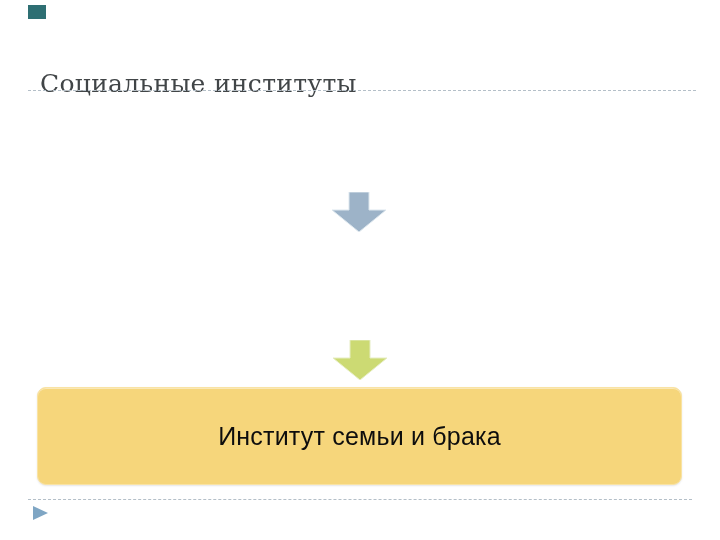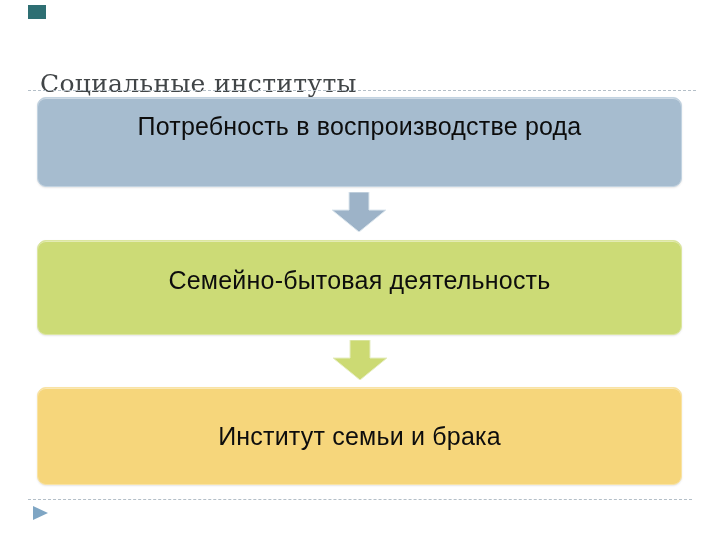--- a/index.html
+++ b/index.html
@@ -104,33 +104,27 @@
 <body>
 
 <div class="slide">
 
   <div class="corner-square" style="background: rgb(46, 111, 115);"></div>
 
   <h1 class="slide-title">Социальные институты</h1>
 
   <div class="divider top"></div>
 
-  <div class="flow-step step-0" style="background: rgb(166, 188, 207);">
-    <span class="step-label">Потребность в воспроизводстве рода</span>
-  </div>
 
   <div class="flow-arrow a0">
     <svg width="54" height="40" viewBox="0 0 54 40">
       <polygon points="17,0 37,0 37,18 54,18 27,40 0,18 17,18" stroke-width="1" fill="#9db3c8" stroke="#dde7ee"></polygon>
     </svg>
   </div>
 
-  <div class="flow-step step-1" style="background: rgb(204, 219, 118);">
-    <span class="step-label">Семейно-бытовая деятельность</span>
-  </div>
 
   <div class="flow-arrow a1">
     <svg width="54" height="40" viewBox="0 0 54 40">
       <polygon points="17,0 37,0 37,18 54,18 27,40 0,18 17,18" stroke-width="1" fill="#ccda73" stroke="#e6edc3"></polygon>
     </svg>
   </div>
 
   <div class="flow-step step-2" style="background: rgb(246, 214, 123);">
     <span class="step-label">Институт семьи и брака</span>
   </div>

